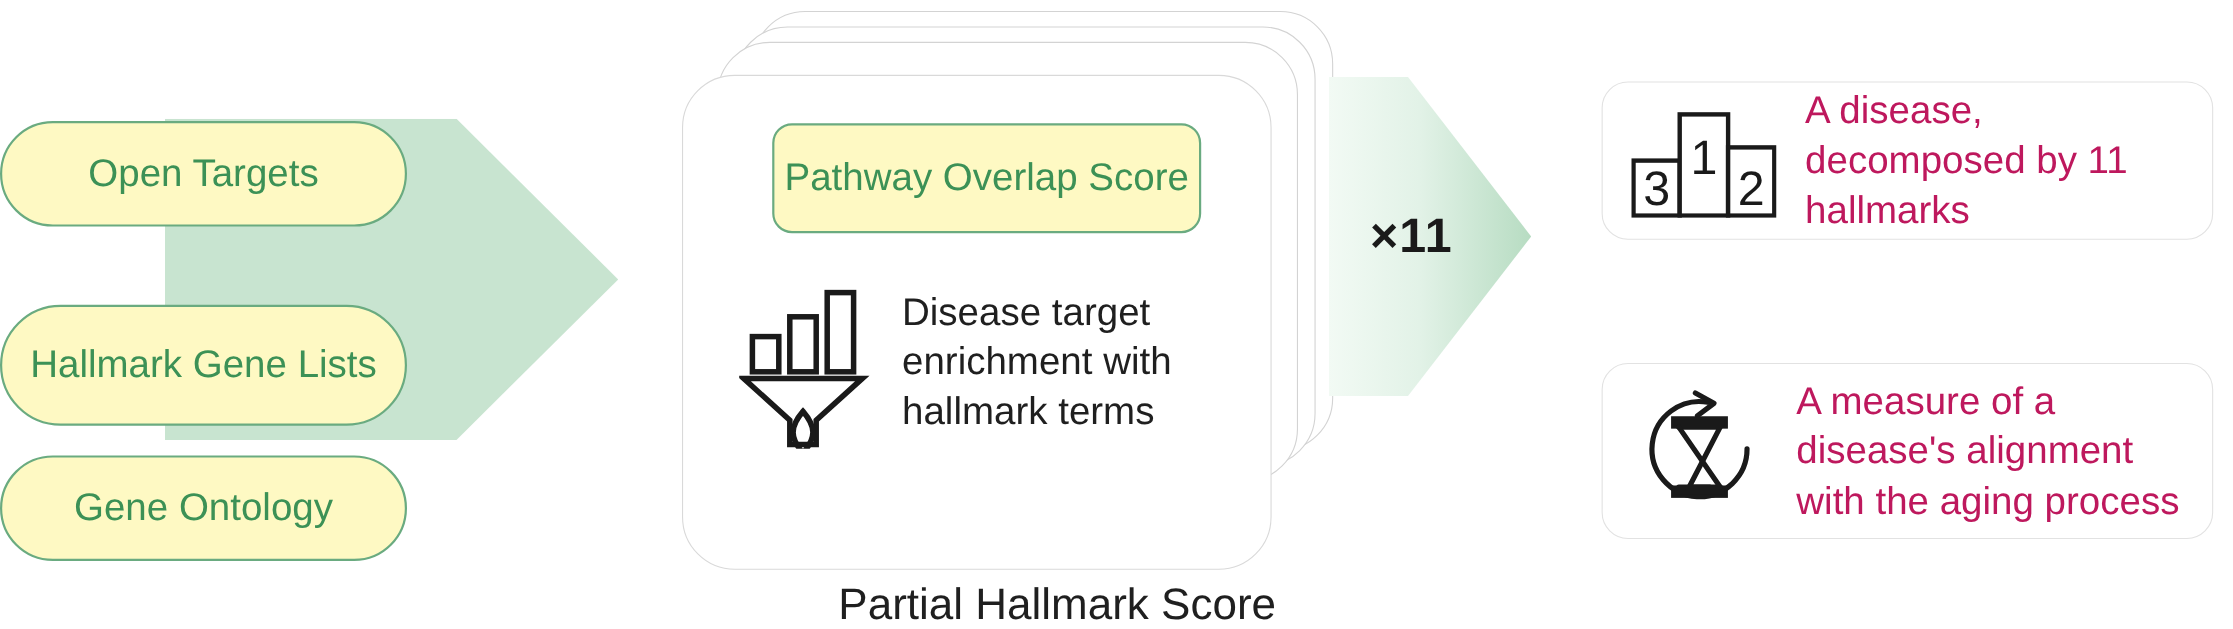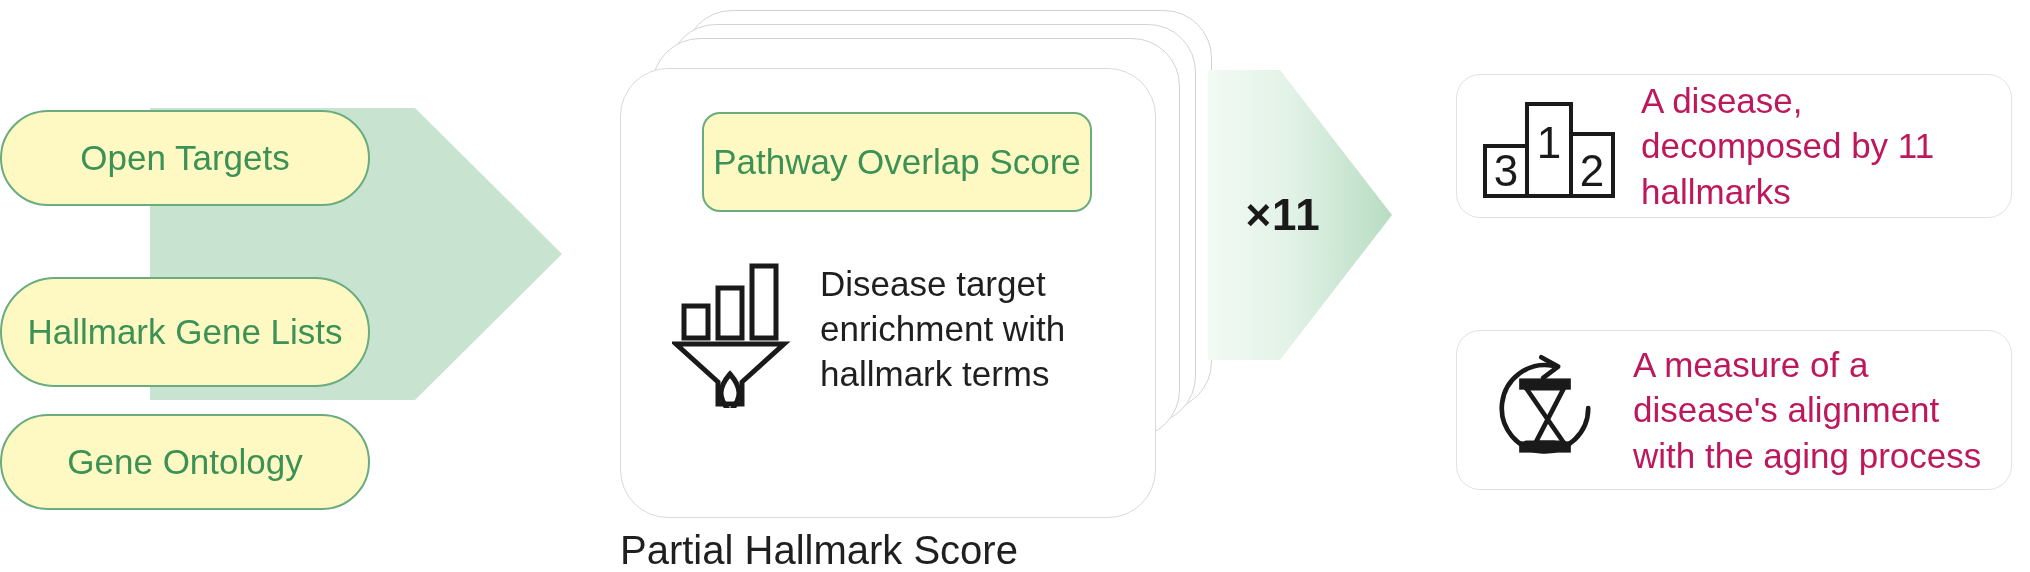--- a/index.html
+++ b/index.html
@@ -60,21 +60,21 @@
   .center-body{
     position:absolute;left:672px;top:258px;width:470px;height:160px;
     display:flex;align-items:flex-start;gap:28px;
   }
   .funnel-icon{flex:0 0 auto;width:120px;height:150px;}
   .center-text{
     color:#1f1f1f;font-size:35px;line-height:1.28;padding-top:4px;
   }
   .caption{
     position:absolute;left:620px;top:528px;width:540px;
-    text-align:left;color:#1f1f1f;font-size:40px;
+    text-align:right;color:#1f1f1f;font-size:40px;
   }
 
   
   .x11-arrow{
     position:absolute;left:1208px;top:70px;width:184px;height:290px;
     background:linear-gradient(90deg,#f2faf4 0%,#e2f2e7 45%,#b7dcc2 100%);
     -webkit-clip-path:polygon(0 0, 72px 0, 184px 145px, 72px 290px, 0 290px);
     clip-path:polygon(0 0, 72px 0, 184px 145px, 72px 290px, 0 290px);
   }
   .x11-label{

